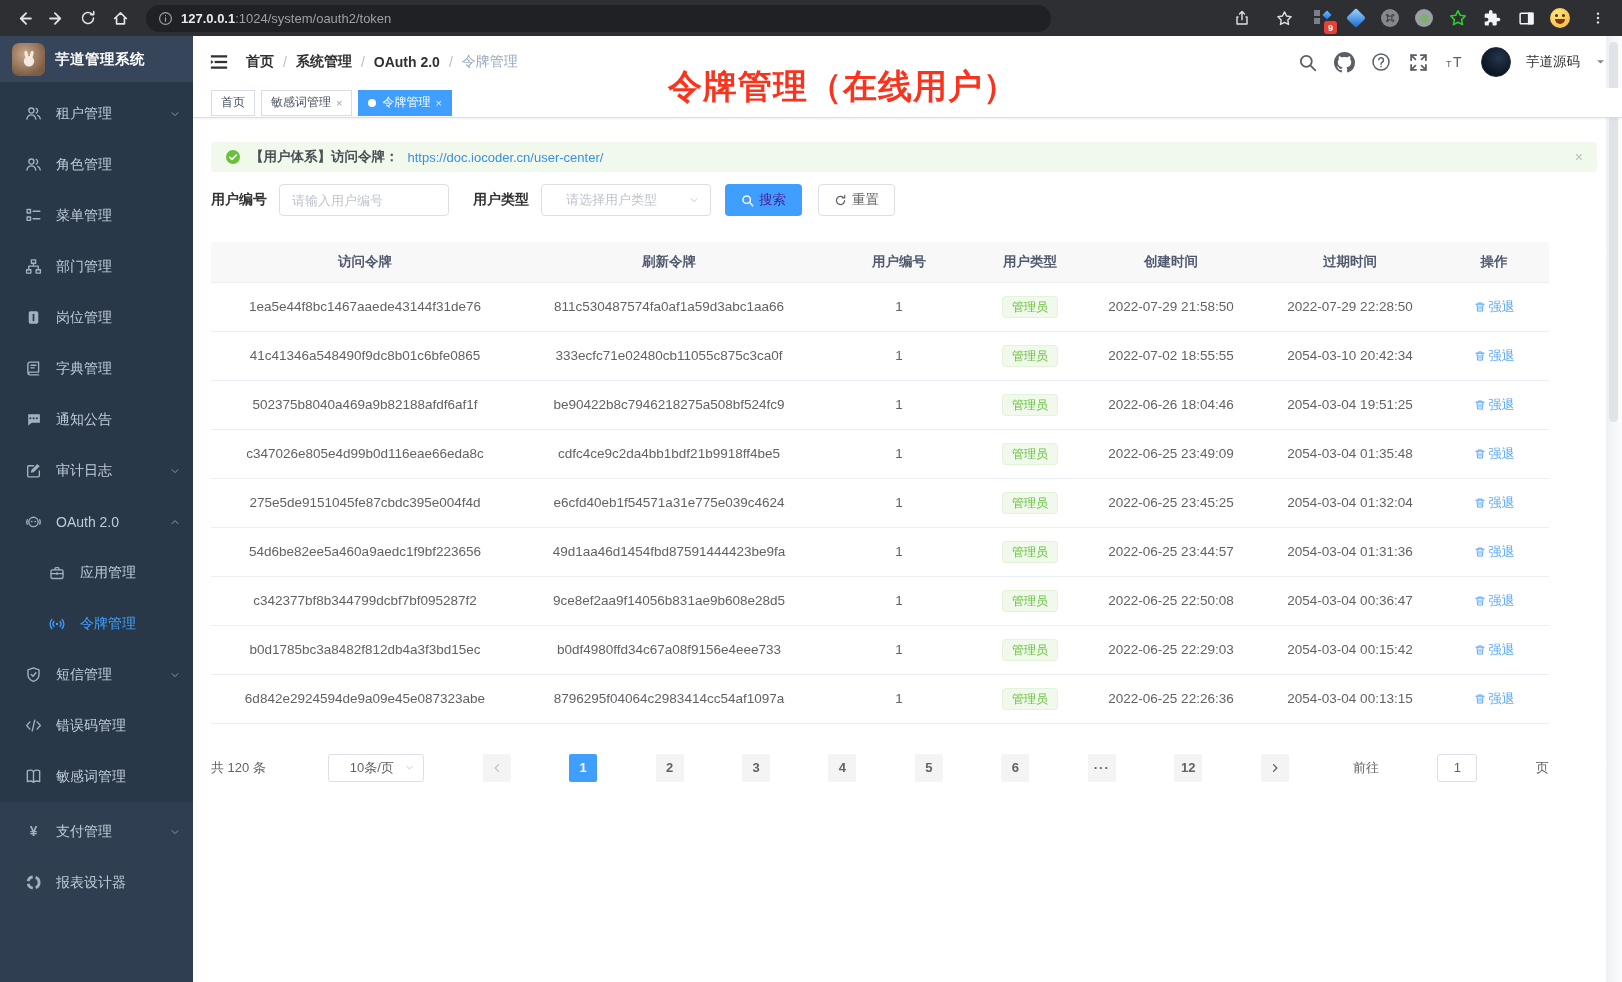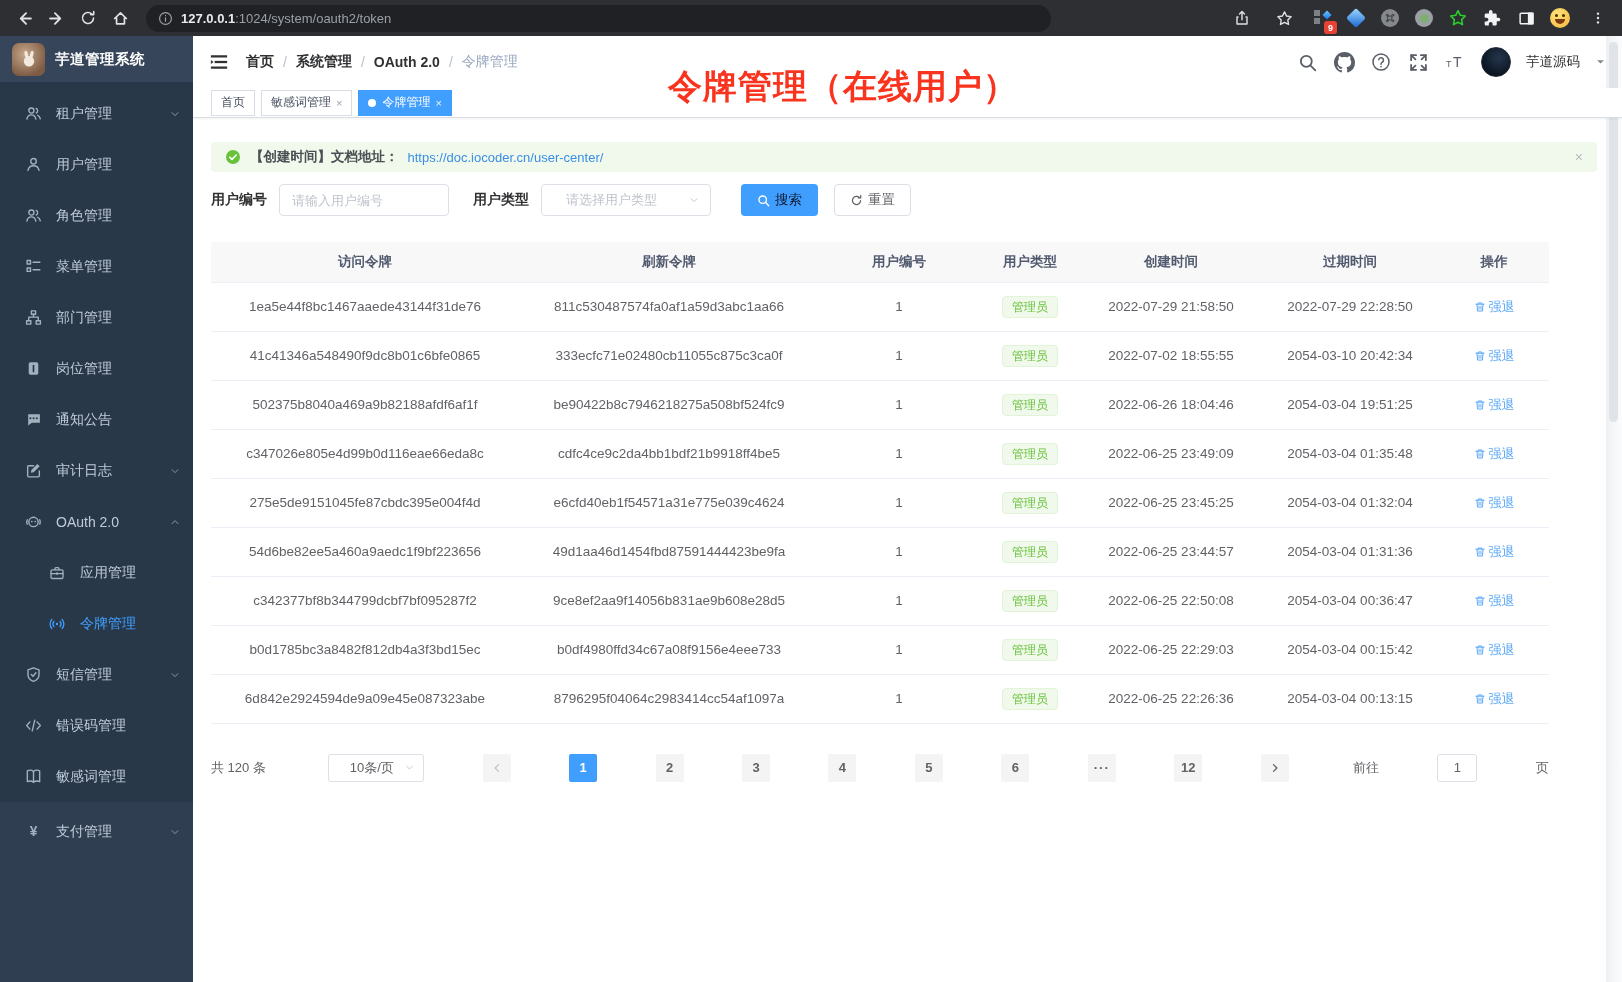--- a/index.html
+++ b/index.html
@@ -74,21 +74,21 @@
 
   
   .filters { margin-top:12px; display:flex; align-items:center; gap:10px; }
   .flabel { font-size:14px; font-weight:700; color:#303133; margin-right:2px; }
   .finput { width:170px; height:32px; border:1px solid #dcdfe6; border-radius:4px; font-size:13px; color:#606266; padding:0 12px; outline:none; font-family:inherit; }
   .finput::placeholder { color:#bfc4cc; }
   .fselect { width:170px; height:32px; border:1px solid #dcdfe6; border-radius:4px; display:flex; align-items:center; padding:0 10px 0 12px; color:#bfc4cc; font-size:13px; cursor:pointer; }
   .fselect .ph { flex:1;margin-left:12px; }
   .fselect .sel-caret { color:#c0c4cc; display:flex; }
   .btn { height:32px; border-radius:4px; display:inline-flex; align-items:center; justify-content:center; gap:5px; font-size:13.5px; cursor:pointer; border:1px solid transparent; padding:0 15px; }
-  .btn.primary { background:#409eff; color:#0f172a; margin-left:20px; }
+  .btn.primary { background:#409eff; color:#4c1d95; margin-left:4px; }
   .btn.plain { background:#fff; border-color:#dcdfe6; color:#606266; margin-left:6px; }
 
   
   .dt { margin-top:26px; width:1338px; border-collapse:collapse; table-layout:fixed; font-size:13.5px; }
   .dt th { background:#f8f8f9; color:#515a6e; font-weight:700; height:40px; text-align:center; border-bottom:1px solid #ebeef5; }
   .dt td { height:49px; text-align:center; color:#606266; border-bottom:1px solid #ebeef5; white-space:nowrap; overflow:hidden; }
   .tagpill { display:inline-block; background:#f0f9eb; border:1px solid #e1f3d8; color:#67c23a; font-size:12px; border-radius:4px; padding:2px 9px; line-height:16px; }
   .op { color:#58a7f7; font-size:13px; display:inline-flex; align-items:center; gap:3px; cursor:pointer; text-decoration:none; }
   .op svg { display:block; }
 
@@ -238,29 +238,20 @@
           <span class="mi-label">租户管理</span>
           <span class="mi-caret">
               <svg width="12" height="12" viewBox="0 0 16 16" class="si">
                 <path d="M4 6.2l4 4 4-4"></path>
               </svg>
             </span>
         </div>
         <div class="mi">
           <span class="mi-icon">
               <svg width="17" height="17" viewBox="0 0 16 16" class="si">
-                <circle cx="8" cy="5" r="2.6"></circle>
-                <path d="M2.8 13.5c.6-3 2.9-4.3 5.2-4.3s4.6 1.3 5.2 4.3"></path>
-              </svg>
-            </span>
-          <span class="mi-label">用户管理</span>
-        </div>
-        <div class="mi">
-          <span class="mi-icon">
-              <svg width="17" height="17" viewBox="0 0 16 16" class="si">
                 <circle cx="6" cy="5.2" r="2.4"></circle>
                 <path d="M1.8 13.2c.5-2.7 2.3-3.9 4.2-3.9s3.7 1.2 4.2 3.9"></path>
                 <path d="M10.5 3.2a2.4 2.4 0 0 1 0 4.4M12 9.7c1.4.5 2.1 1.7 2.4 3.3"></path>
               </svg>
             </span>
           <span class="mi-label">角色管理</span>
         </div>
         <div class="mi">
           <span class="mi-icon">
               <svg width="17" height="17" viewBox="0 0 16 16" class="si">
@@ -287,20 +278,29 @@
           <span class="mi-icon">
               <svg width="17" height="17" viewBox="0 0 16 16">
                 <rect x="3.5" y="2.2" width="9" height="11.6" rx="1.6" fill="currentColor"></rect>
                 <path d="M8 5.2v5.6" stroke="#293848" stroke-width="1.6" stroke-linecap="round"></path>
               </svg>
             </span>
           <span class="mi-label">岗位管理</span>
         </div>
         <div class="mi">
           <span class="mi-icon">
+              <svg width="17" height="17" viewBox="0 0 16 16" class="si">
+                <path d="M12.8 14H4.6a1.9 1.9 0 0 1-1.9-1.9V3.9A1.9 1.9 0 0 1 4.6 2h8.2v9.4H4.6a1.3 1.3 0 0 0 0 2.6h8.2z"></path>
+                <path d="M5.6 5h4.6M5.6 7.4h3"></path>
+              </svg>
+            </span>
+          <span class="mi-label">字典管理</span>
+        </div>
+        <div class="mi">
+          <span class="mi-icon">
               <svg width="17" height="17" viewBox="0 0 16 16">
                 <path d="M2 3h12v8H6.4L3 13.6V3z" fill="currentColor"></path>
                 <path d="M5 6.8h.2M8 6.8h.2M11 6.8h.2" stroke="#293848" stroke-width="1.7" stroke-linecap="round"></path>
               </svg>
             </span>
           <span class="mi-label">通知公告</span>
         </div>
         <div class="mi">
           <span class="mi-icon">
               <svg width="17" height="17" viewBox="0 0 16 16" class="si">
@@ -388,20 +388,28 @@
               <svg width="17" height="17" viewBox="0 0 16 16">
                 <text x="8" y="12.5" text-anchor="middle" font-size="13" font-weight="bold" fill="currentColor">¥</text>
               </svg>
             </span>
           <span class="mi-label">支付管理</span>
           <span class="mi-caret">
               <svg width="12" height="12" viewBox="0 0 16 16" class="si">
                 <path d="M4 6.2l4 4 4-4"></path>
               </svg>
             </span>
+        </div>
+        <div class="mi">
+          <span class="mi-icon">
+              <svg width="17" height="17" viewBox="0 0 16 16">
+                <circle cx="8" cy="8" r="5.3" fill="none" stroke="currentColor" stroke-width="2.6" stroke-dasharray="6 2.8"></circle>
+              </svg>
+            </span>
+          <span class="mi-label">报表设计器</span>
         </div>
       </div>
     </aside>
 
     <main class="main">
 
       <div class="navbar">
         <span class="hamburger">
             <svg width="20" height="20" viewBox="0 0 16 16" style="fill:#303133">
               <rect x="1.5" y="2.6" width="13" height="1.8"></rect>
@@ -474,21 +482,21 @@
 
       <div class="content">
 
         <div class="alert">
           <span style="display:flex">
               <svg width="16" height="16" viewBox="0 0 16 16">
                 <circle cx="8" cy="8" r="7" fill="#67c23a"></circle>
                 <path d="M4.8 8.2 7 10.4 11.3 6" fill="none" stroke="#fff" stroke-width="1.6" stroke-linecap="round" stroke-linejoin="round"></path>
               </svg>
             </span>
-          <span class="alert-label">【创建时间】文档地址：</span>
+          <span class="alert-label">【用户体系】访问令牌：</span>
           <span class="alert-link">https://doc.iocoder.cn/user-center/</span>
           <span class="alert-close">×</span>
         </div>
 
         <div class="filters">
           <span class="flabel">用户编号</span>
           <input class="finput" placeholder="请输入用户编号" style="">
           <span class="flabel" style="margin-left:14px">用户类型</span>
           <div class="fselect">
             <span class="ph">请选择用户类型</span>

